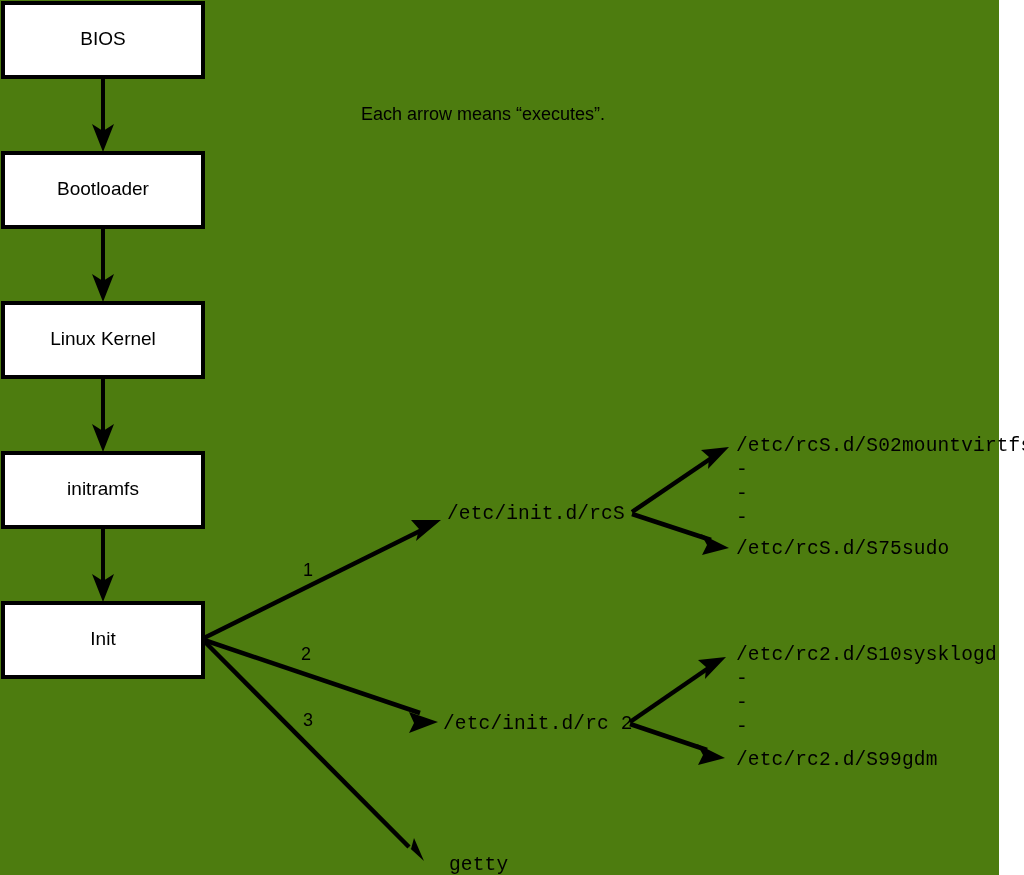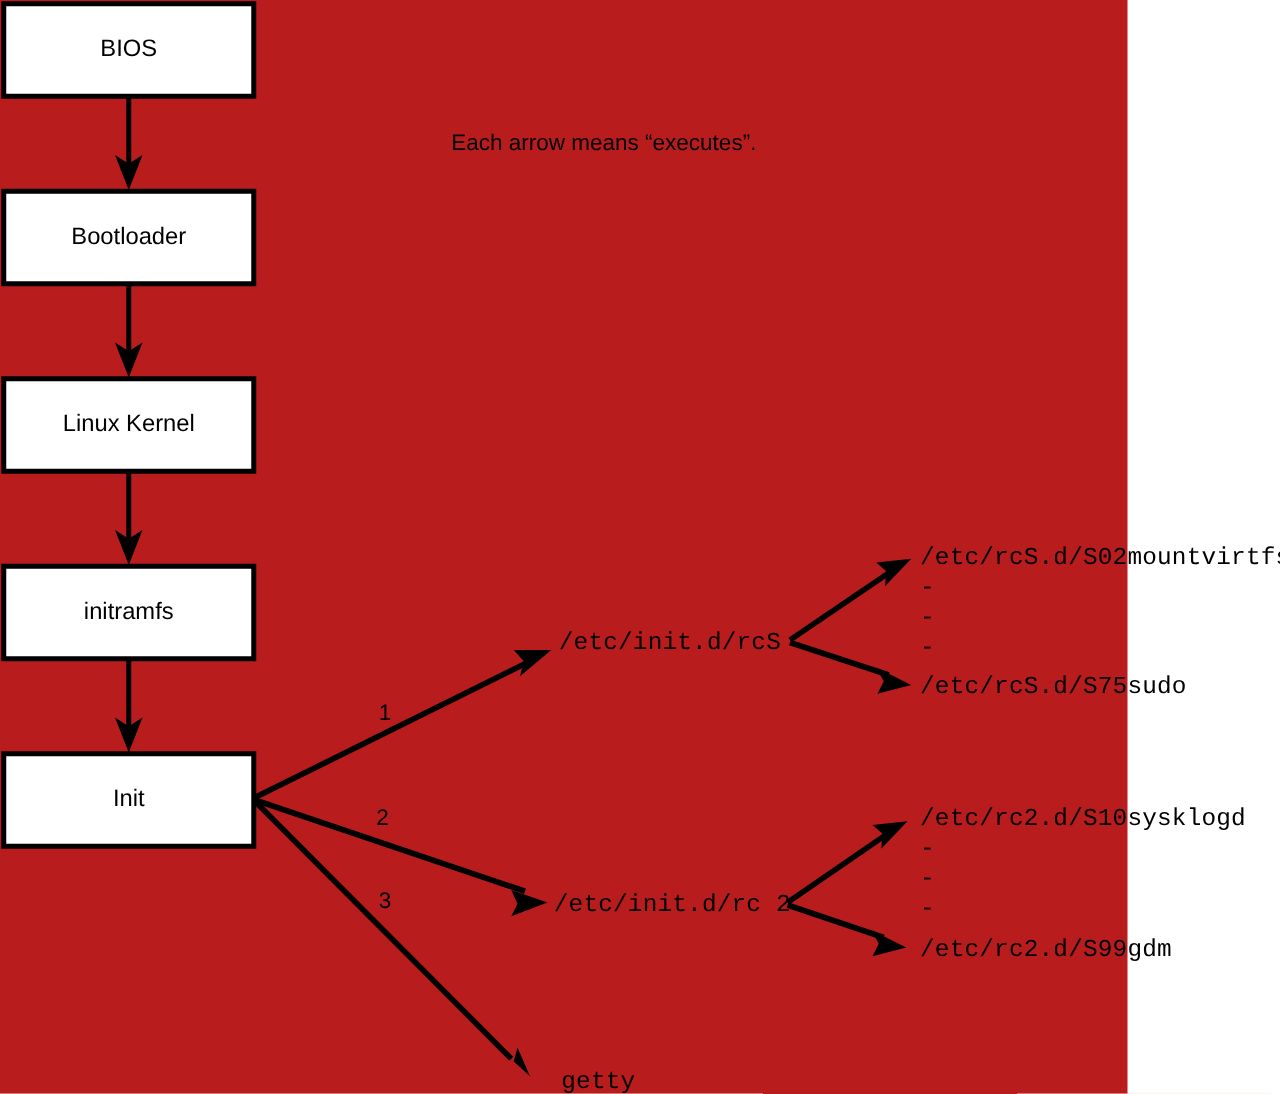--- a/index.html
+++ b/index.html
@@ -8,23 +8,23 @@
     background: #ffffff;
   }
   body {
     width: 1024px;
     height: 875px;
     overflow: hidden;
     font-family: "Liberation Sans", sans-serif;
   }
   #diagram-root {
     position: relative;
-    width: 902px;
+    width: 999px;
     height: 875px;
-    background: #b91c1c;
+    background: #4d7c0f;
   }
   svg#boot-diagram {
     display: block;
     width: 1024px;
     height: 875px;
   }
   .node-box {
     fill: #ffffff;
     stroke: #000000;
     stroke-width: 4;

